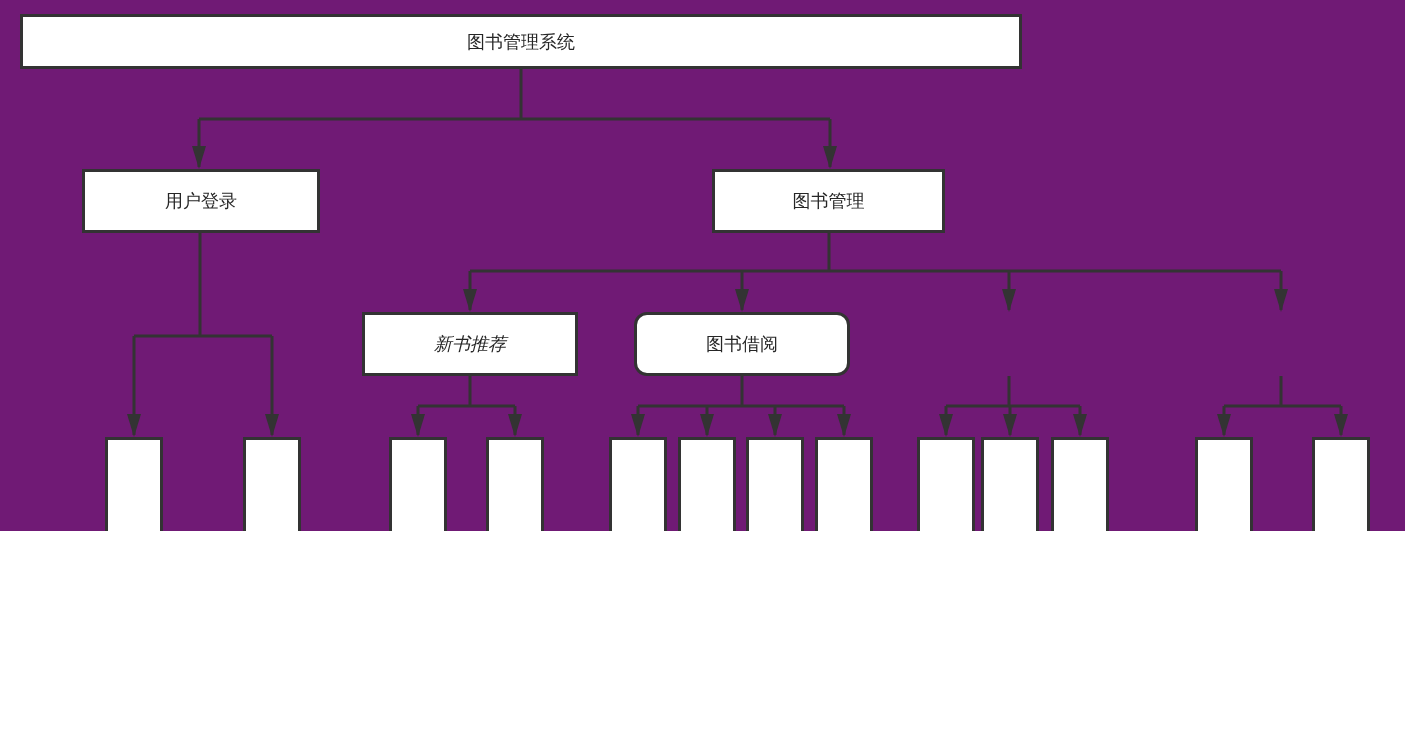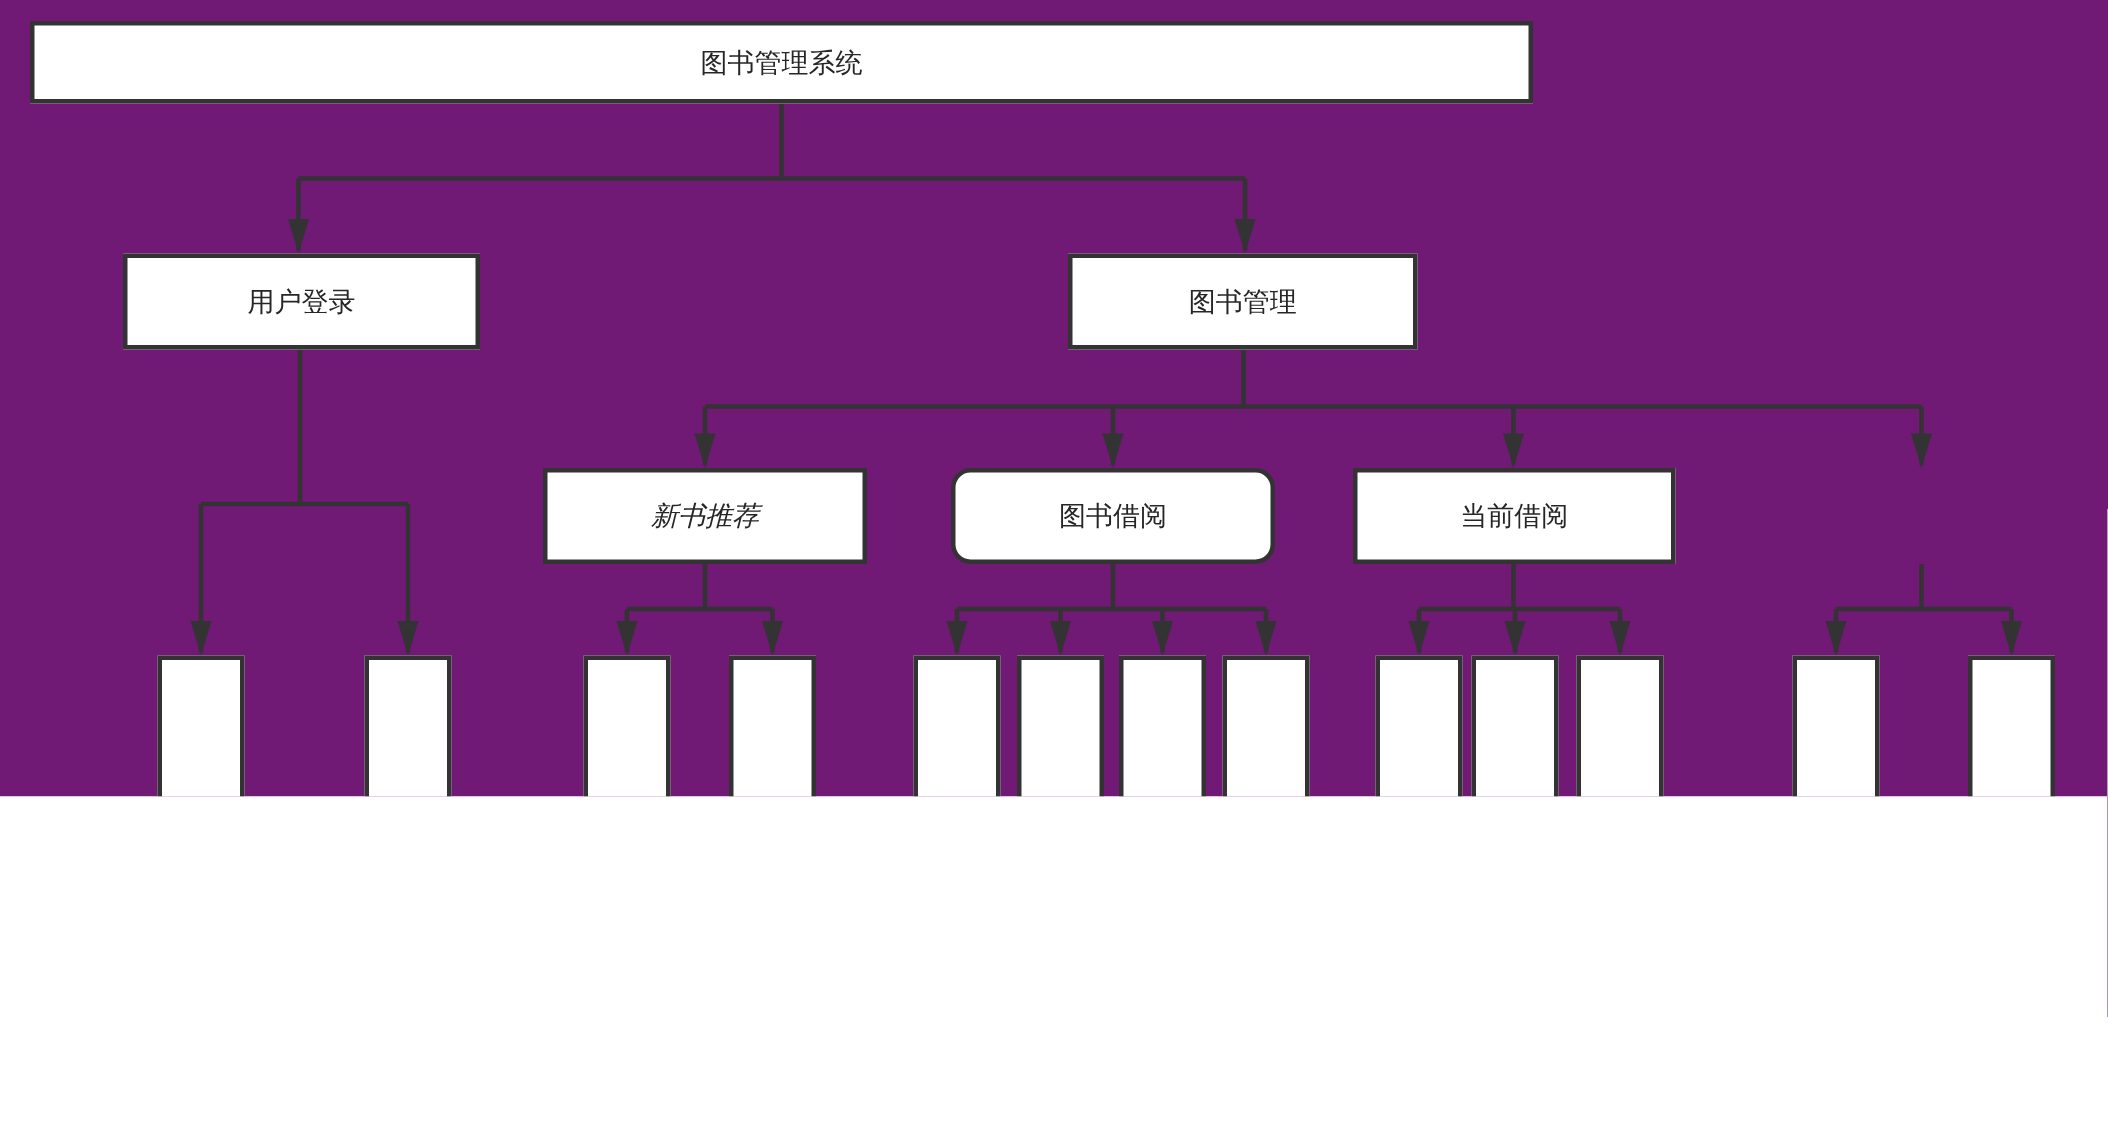--- a/index.html
+++ b/index.html
@@ -118,23 +118,20 @@
   <div class="node h-node" style="left:712px; top:169px; width:233px; height:64px;">
     <span>图书管理</span>
   </div>
 
   <div class="node h-node" style="left:362px; top:312px; width:216px; height:64px;font-style:italic;">
     <span>新书推荐</span>
   </div>
   <div class="node h-node" style="left:634px; top:312px; width:216px; height:64px;border-radius:13px;">
     <span>图书借阅</span>
   </div>
-  <div class="node h-node" style="left:902px; top:312px; width:215px; height:64px;">
-    <span>当前借阅</span>
-  </div>
 
   <div class="node v-node" style="left:105px; top:437px; width:58px; height:297px;">
     <span class="v-label">用户登录</span>
   </div>
   <div class="node v-node" style="left:243px; top:437px; width:58px; height:297px;">
     <span class="v-label">注销登录</span>
   </div>
 
   <div class="node v-node" style="left:389px; top:437px; width:58px; height:297px;">
     <span class="v-label">查询图书</span>

